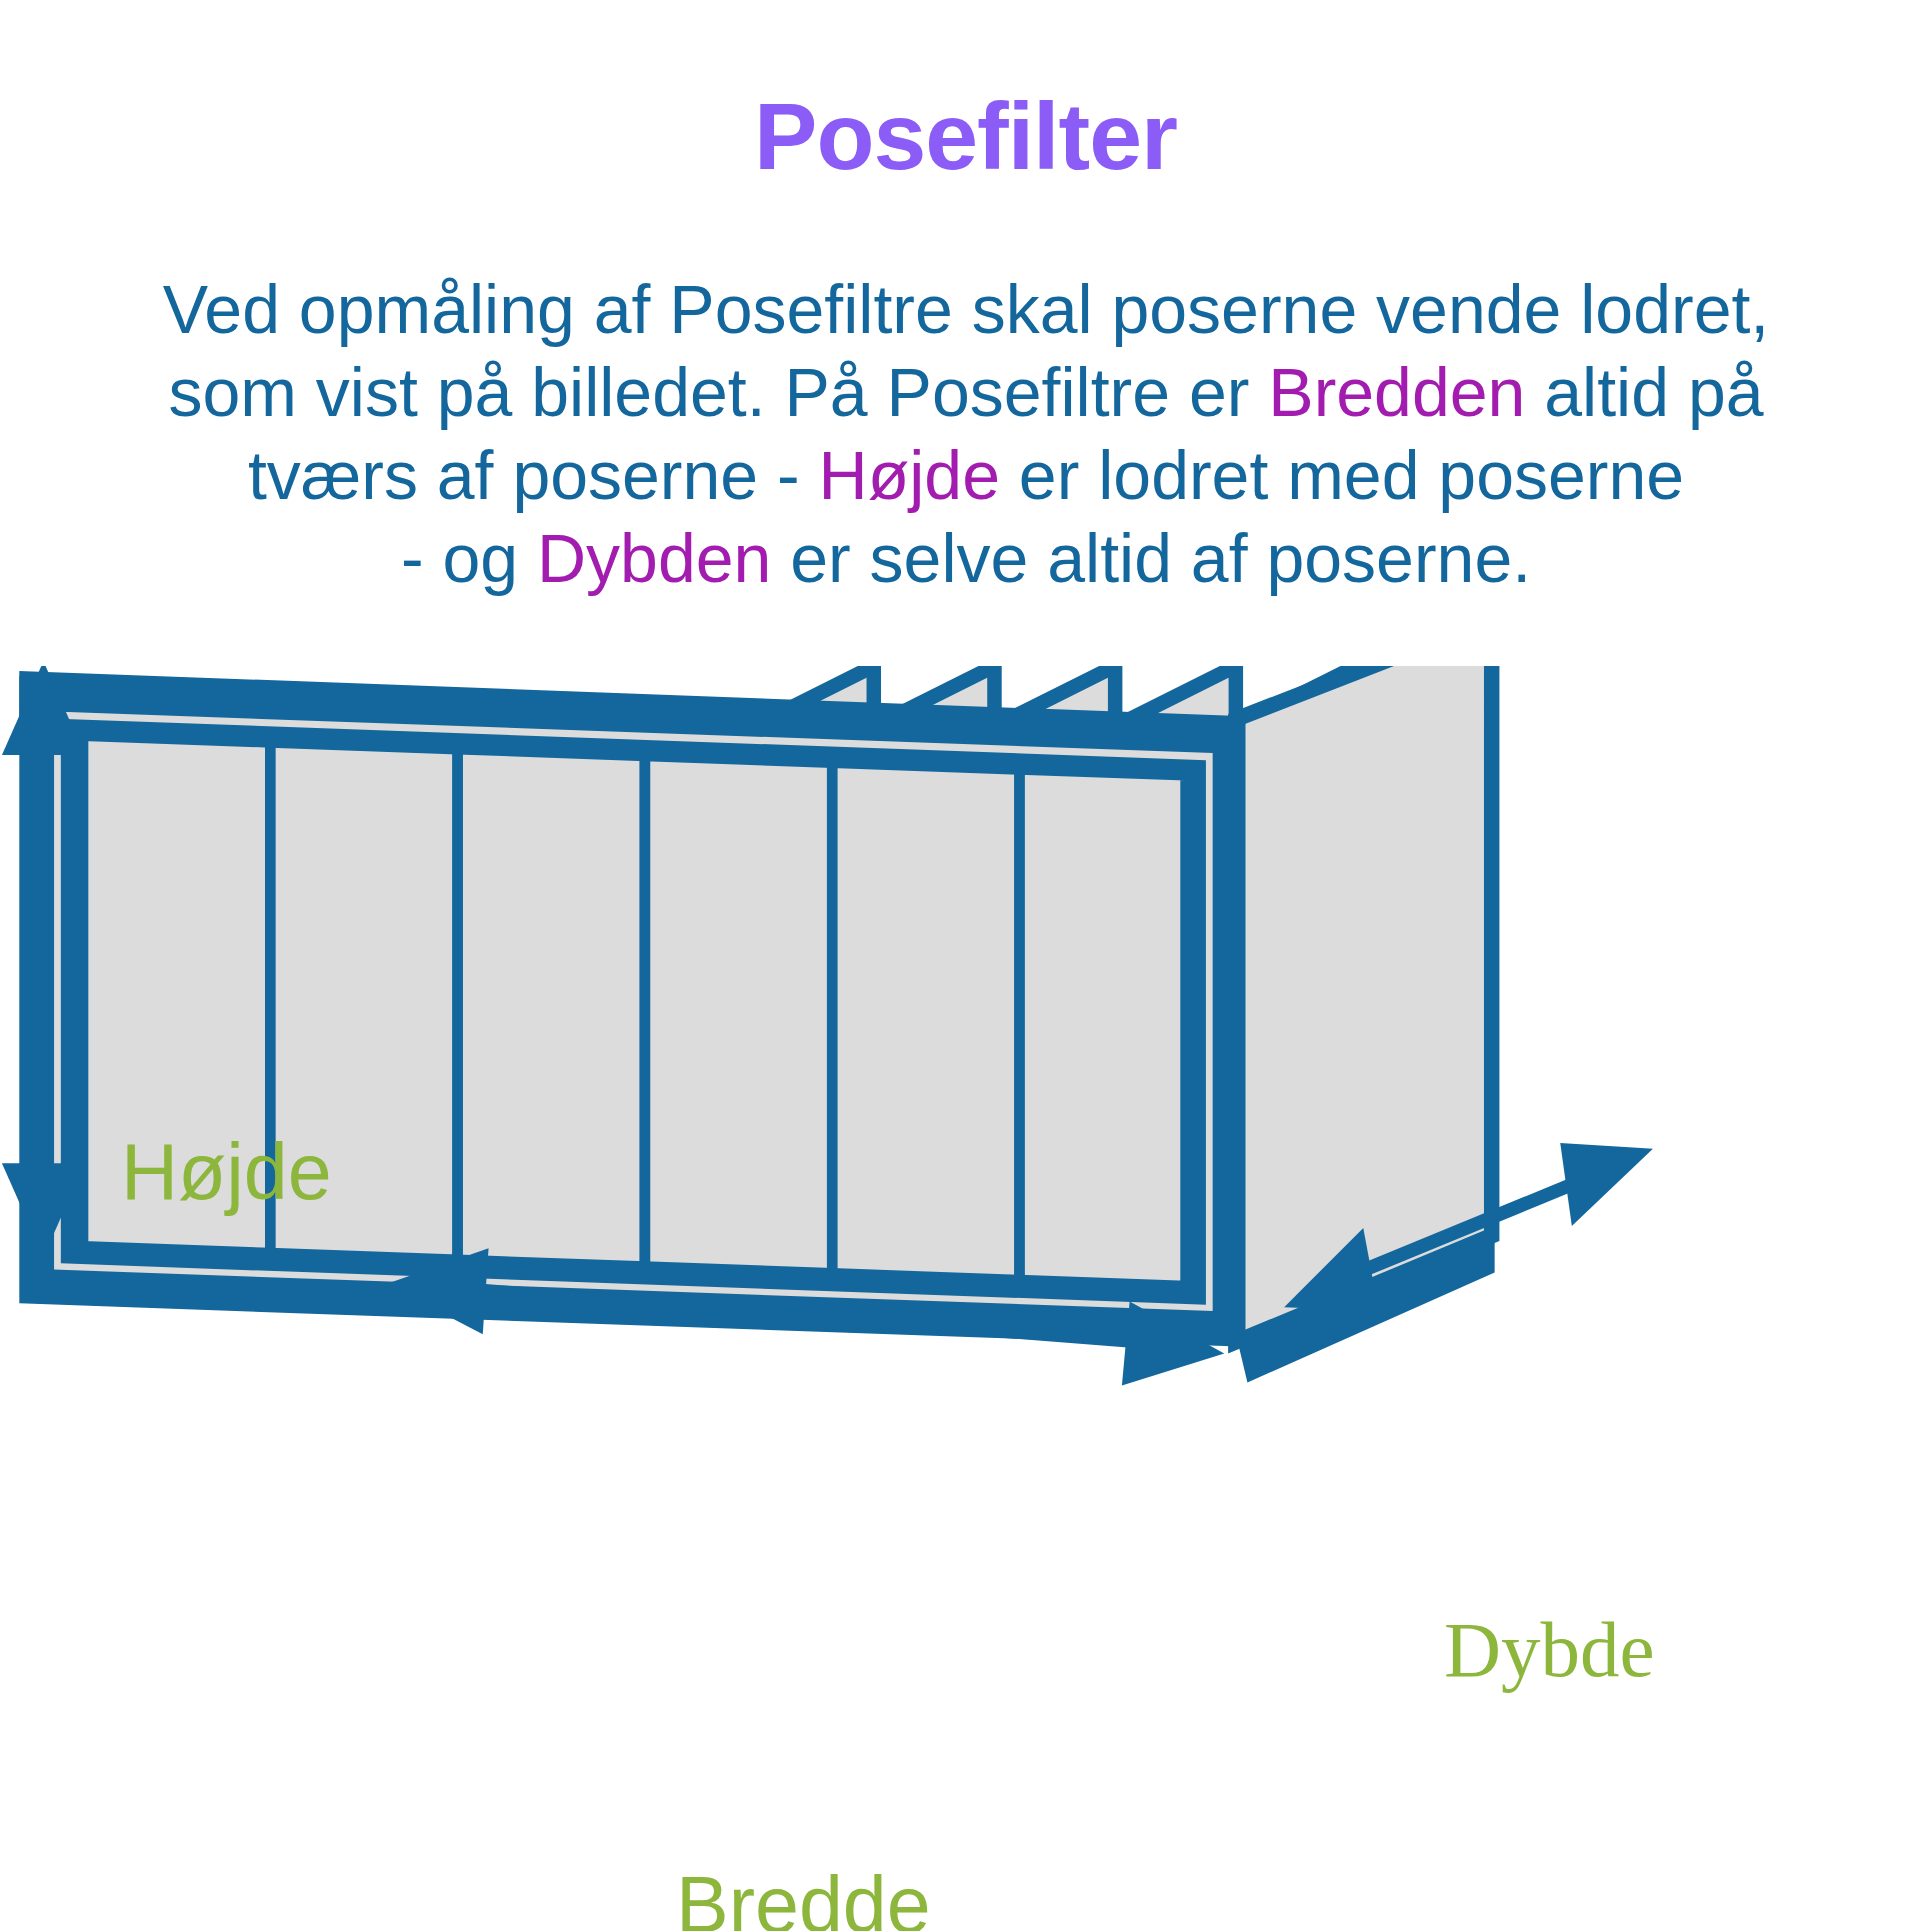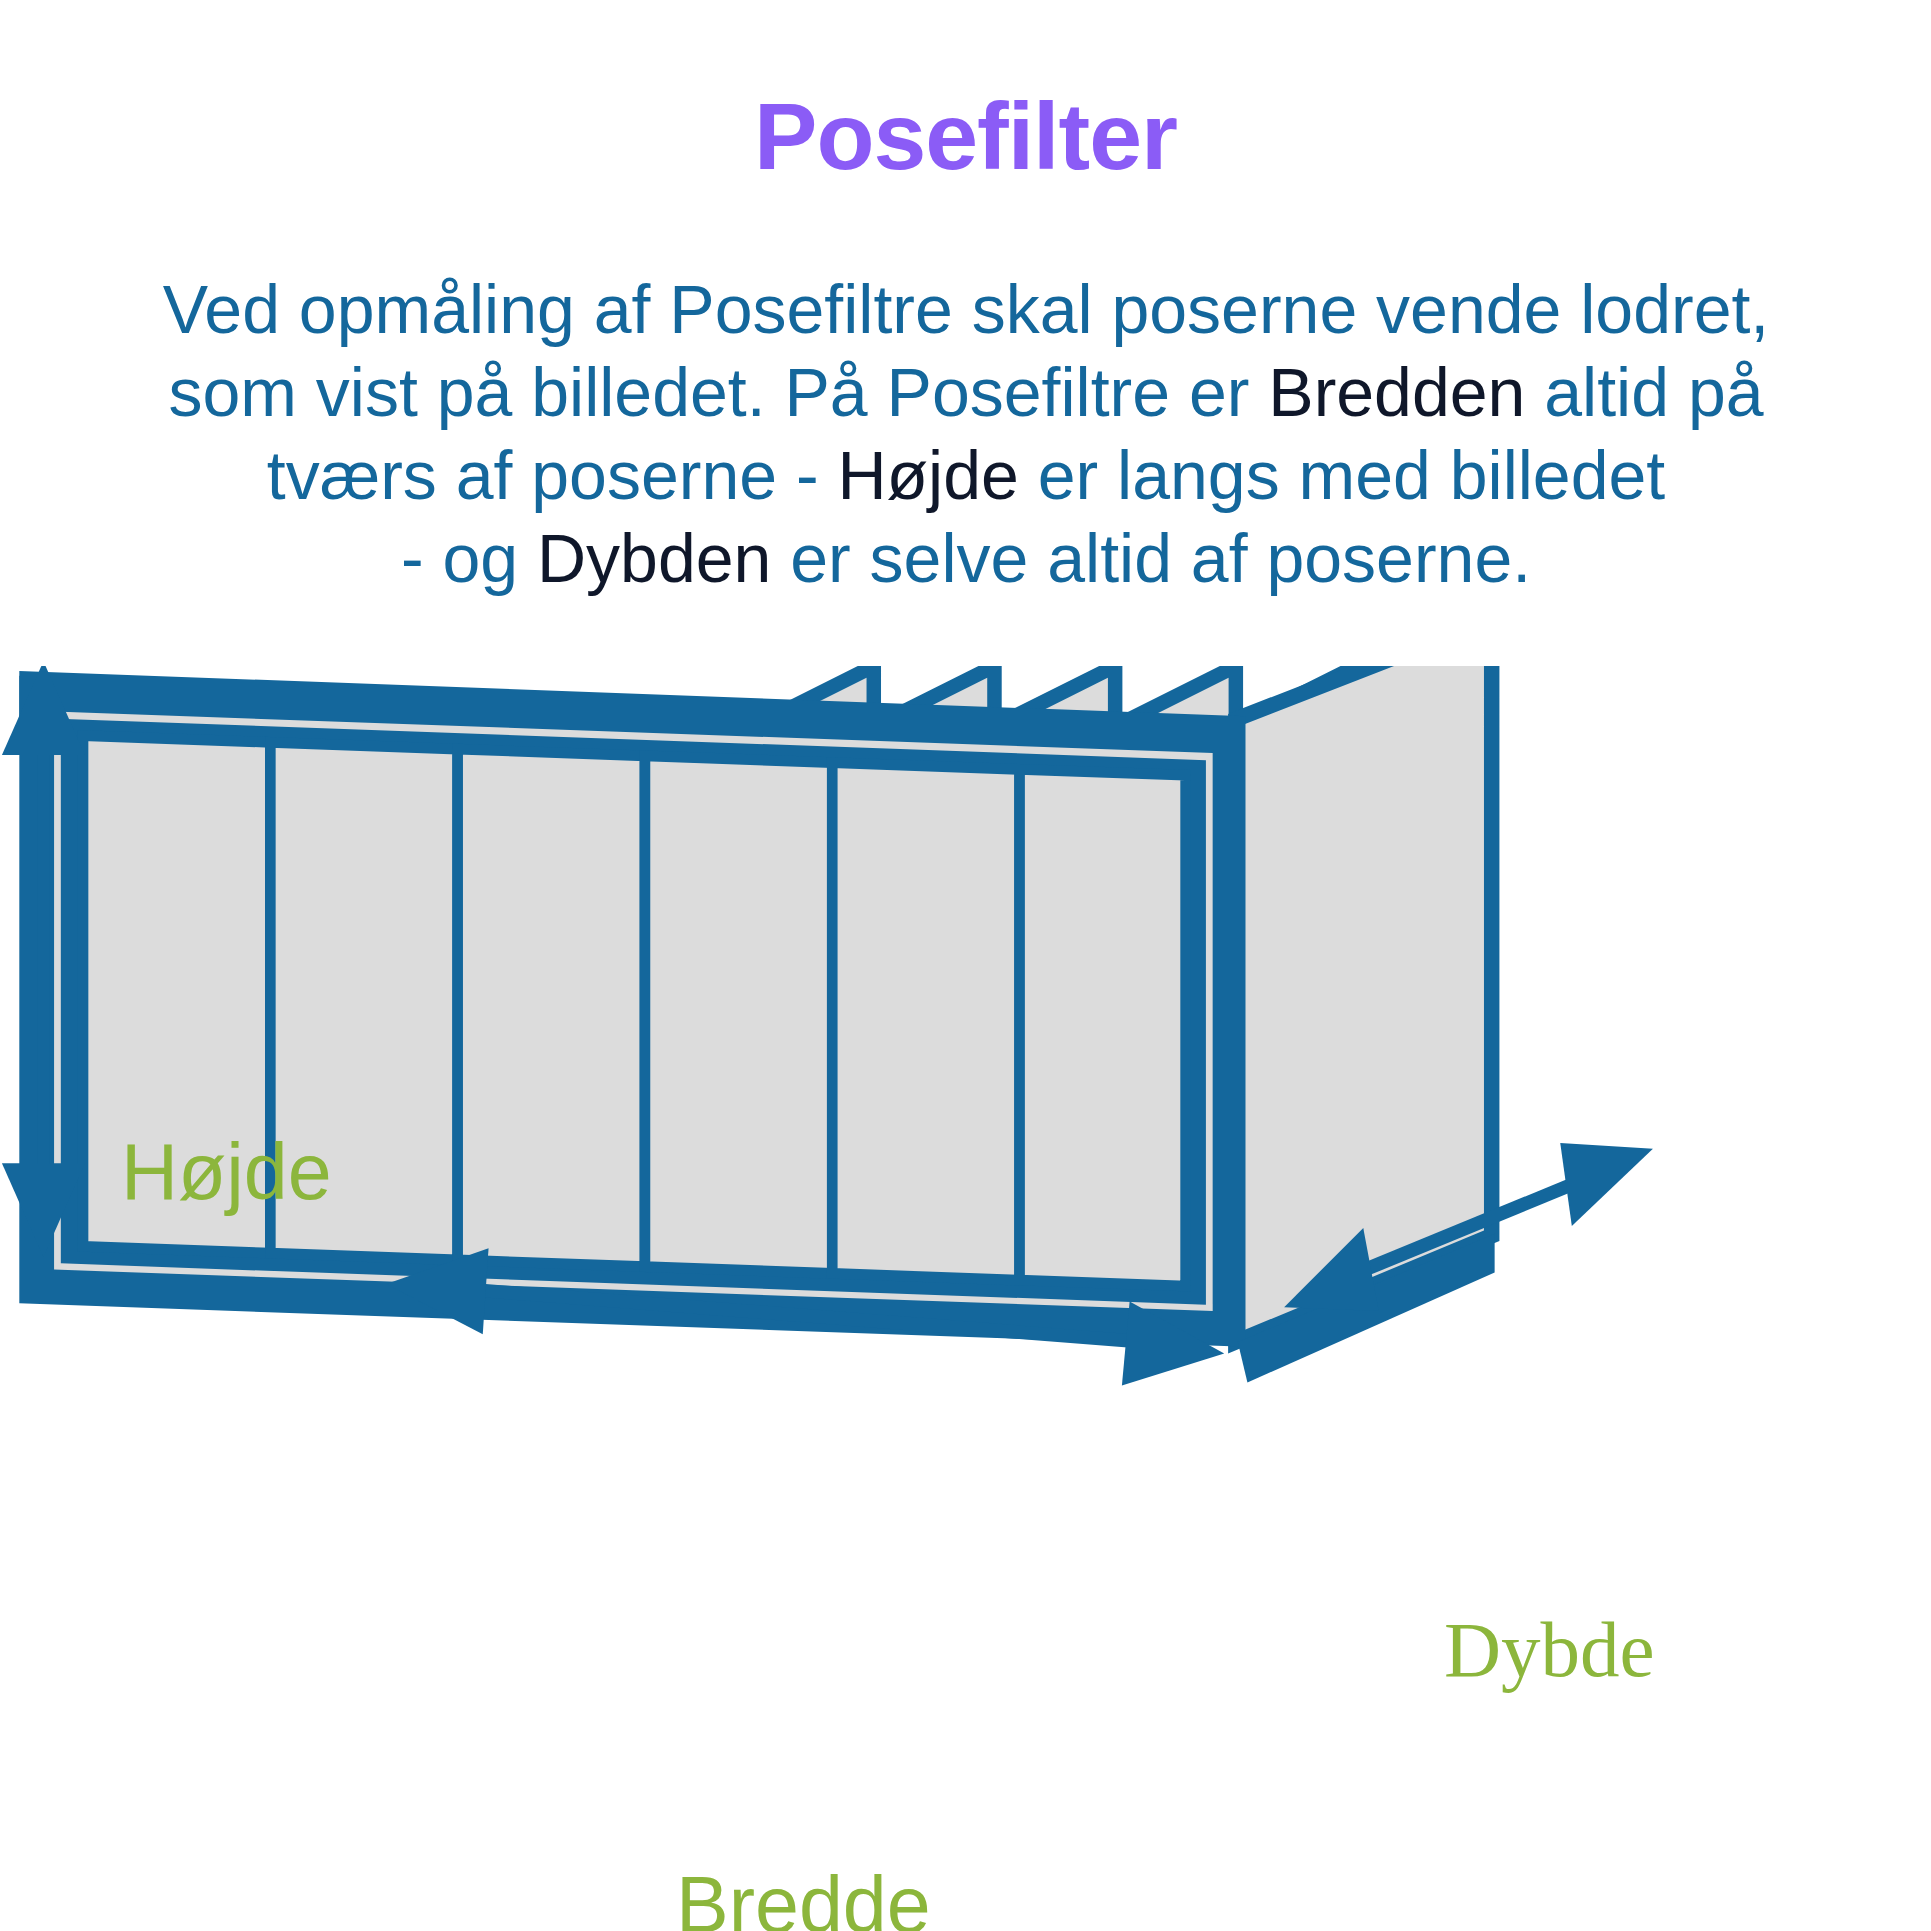--- a/index.html
+++ b/index.html
@@ -36,21 +36,21 @@
   #intro {
     position: absolute;
     left: 68px;
     top: 268px;
     width: 1796px;
     text-align: center;
     font-size: 68px;
     line-height: 83px;
     color: #14679C;
   }
-  #intro .hl { color: #0f172a; }
+  #intro .hl { color: #a21caf; }
 
   
   #diagram {
     position: absolute;
     left: 0;
     top: 666px;
     width: 1931px;
     height: 1265px;
   }
   #diagram svg { display: block; }
@@ -70,21 +70,21 @@
 </head>
 <body>
 
 <div id="page">
 
   <div id="title">Posefilter</div>
 
   <div id="intro">
     <span>Ved opmåling af Posefiltre skal poserne vende lodret,</span><br>
     <span>som vist på billedet. På Posefiltre er </span><span class="hl">Bredden</span><span> altid på</span><br>
-    <span>tværs af poserne - </span><span class="hl">Højde</span><span> er langs med billedet</span><br>
+    <span>tværs af poserne - </span><span class="hl">Højde</span><span> er lodret med poserne</span><br>
     <span>- og </span><span class="hl">Dybden</span><span> er selve altid af poserne.</span>
   </div>
 
   <div id="diagram">
     <svg width="1931" height="1265" viewBox="0 0 2000 1310" xmlns="http://www.w3.org/2000/svg">
 
       <g>
 
         <polygon points="655,125 905,0 905,58 700,160" fill="#DCDCDC" stroke="#14679C" stroke-width="15" stroke-linejoin="miter"></polygon>
 

